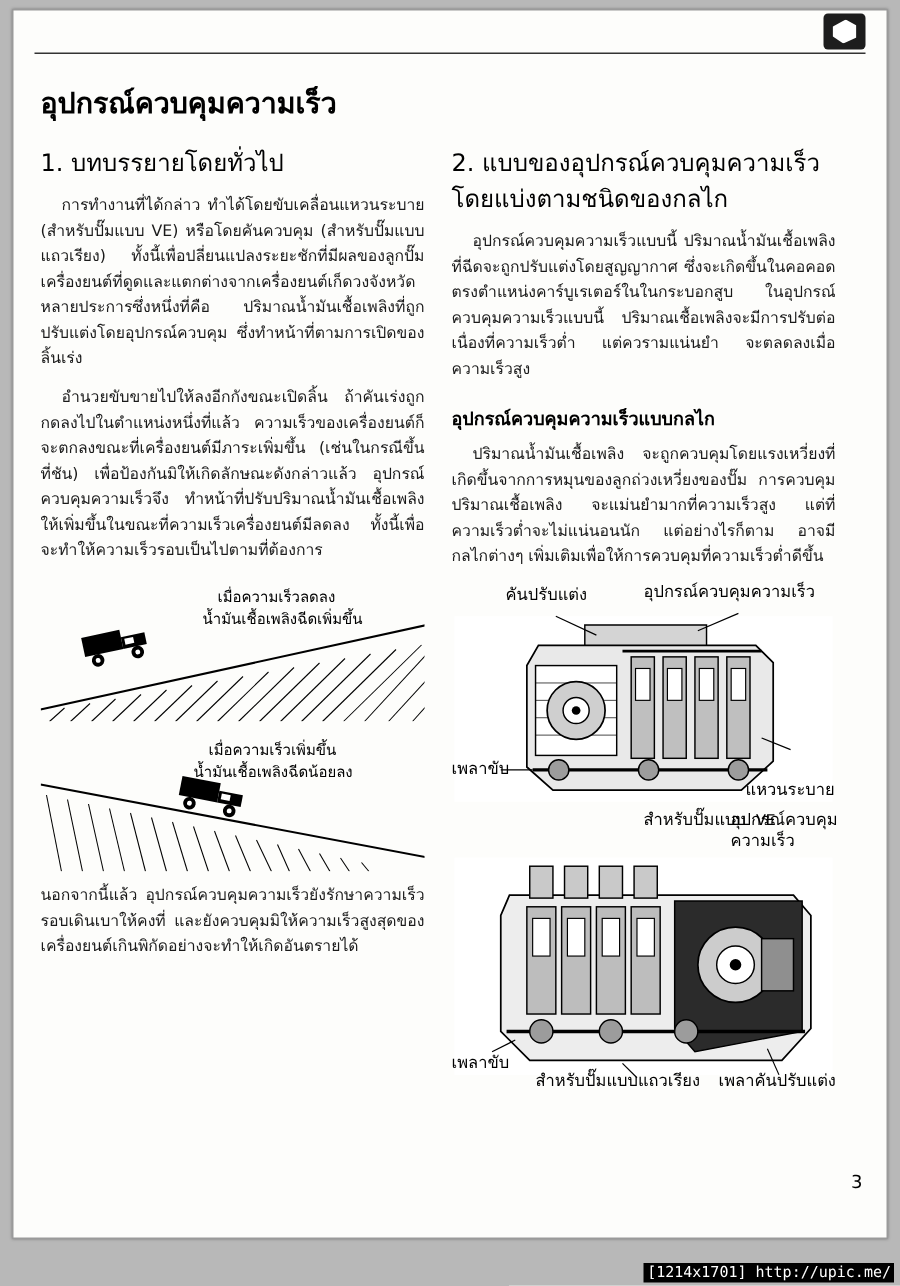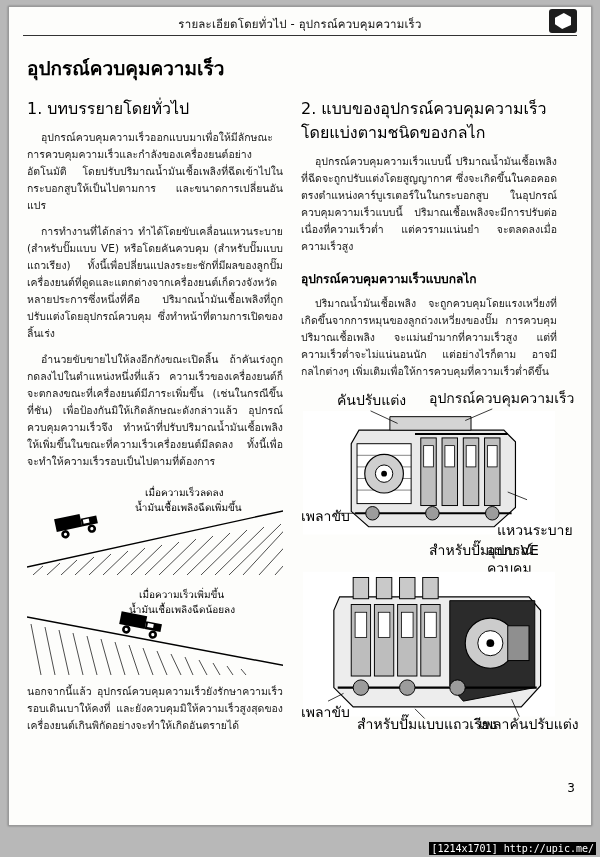--- a/index.html
+++ b/index.html
@@ -102,24 +102,25 @@
     font-size:10px;
     line-height:1.5;
     white-space:nowrap;
   }
   .fig-hill svg { position:absolute; left:0; top:0; }
   
   .fig-mech { position:relative; width:100%; margin-top:4px; }
   .fig-mech svg { display:block; width:100%; }
   .mech-lbl {
     position:absolute;
-    font-size:14px;
+    font-size:11px;
     color:#000;
     white-space:nowrap;
     line-height:1.3;
+    font-family:Liberation Mono, monospace;
   }
   .page-num {
     position:absolute;
     right:16px; bottom:30px;
     font-size:12px;
   }
   
   .footer-bar {
     position:absolute;
     left:0; bottom:0;
@@ -135,38 +136,36 @@
     font-size:10px;
     padding:1px 2px;
   }
 </style>
 </head>
 <body>
 
 <div id="page">
 
   <div class="hdr">
-    <div class="hdr-title">รายละเอียดโดยทั่วไป - อุปกรณ์ควบคุมความเร็ว</div>
     <div class="hdr-rule"></div>
     <div class="hdr-logo">
         <span class="glyph"></span>
       </div>
   </div>
 
   <div class="content">
 
     <h1 class="doc-title">อุปกรณ์ควบคุมความเร็ว</h1>
 
     <div class="cols">
 
       <div class="col">
 
         <h2 class="sec">1. บทบรรยายโดยทั่วไป</h2>
 
-        <p class="body indent">อุปกรณ์ควบคุมความเร็วออกแบบมาเพื่อให้มีลักษณะการควบคุมความเร็วและกำลังของเครื่องยนต์อย่างอัตโนมัติ โดยปรับปริมาณน้ำมันเชื้อเพลิงที่ฉีดเข้าไปในกระบอกสูบให้เป็นไปตามการ และขนาดการเปลี่ยนอันแปร</p>
         <p class="body indent">การทำงานที่ได้กล่าว ทำได้โดยขับเคลื่อนแหวนระบาย (สำหรับปั๊มแบบ VE) หรือโดยคันควบคุม (สำหรับปั๊มแบบแถวเรียง) ทั้งนี้เพื่อปลี่ยนแปลงระยะชักที่มีผลของลูกปั๊มเครื่องยนต์ที่ดูดและแตกต่างจากเครื่องยนต์เก็ดวงจังหวัดหลายประการซึ่งหนึ่งที่คือ ปริมาณน้ำมันเชื้อเพลิงที่ถูกปรับแต่งโดยอุปกรณ์ควบคุม ซึ่งทำหน้าที่ตามการเปิดของลิ้นเร่ง</p>
         <p class="body indent">อำนวยขับขายไปให้ลงอีกกังขณะเปิดลิ้น ถ้าคันเร่งถูกกดลงไปในตำแหน่งหนึ่งที่แล้ว ความเร็วของเครื่องยนต์ก็จะตกลงขณะที่เครื่องยนต์มีภาระเพิ่มขึ้น (เช่นในกรณีขึ้นที่ชัน) เพื่อป้องกันมิให้เกิดลักษณะดังกล่าวแล้ว อุปกรณ์ควบคุมความเร็วจึง ทำหน้าที่ปรับปริมาณน้ำมันเชื้อเพลิงให้เพิ่มขึ้นในขณะที่ความเร็วเครื่องยนต์มีลดลง ทั้งนี้เพื่อจะทำให้ความเร็วรอบเป็นไปตามที่ต้องการ</p>
 
         <div class="fig-hill">
           <svg width="265" height="96" viewBox="0 0 265 96" aria-hidden="true">
 
             <path d="M0 88 L265 30" stroke="#000" stroke-width="1.4" fill="none"></path>
 
             <g stroke="#000" stroke-width="0.7">
               <line x1="6" y1="96" x2="16" y2="87"></line>

